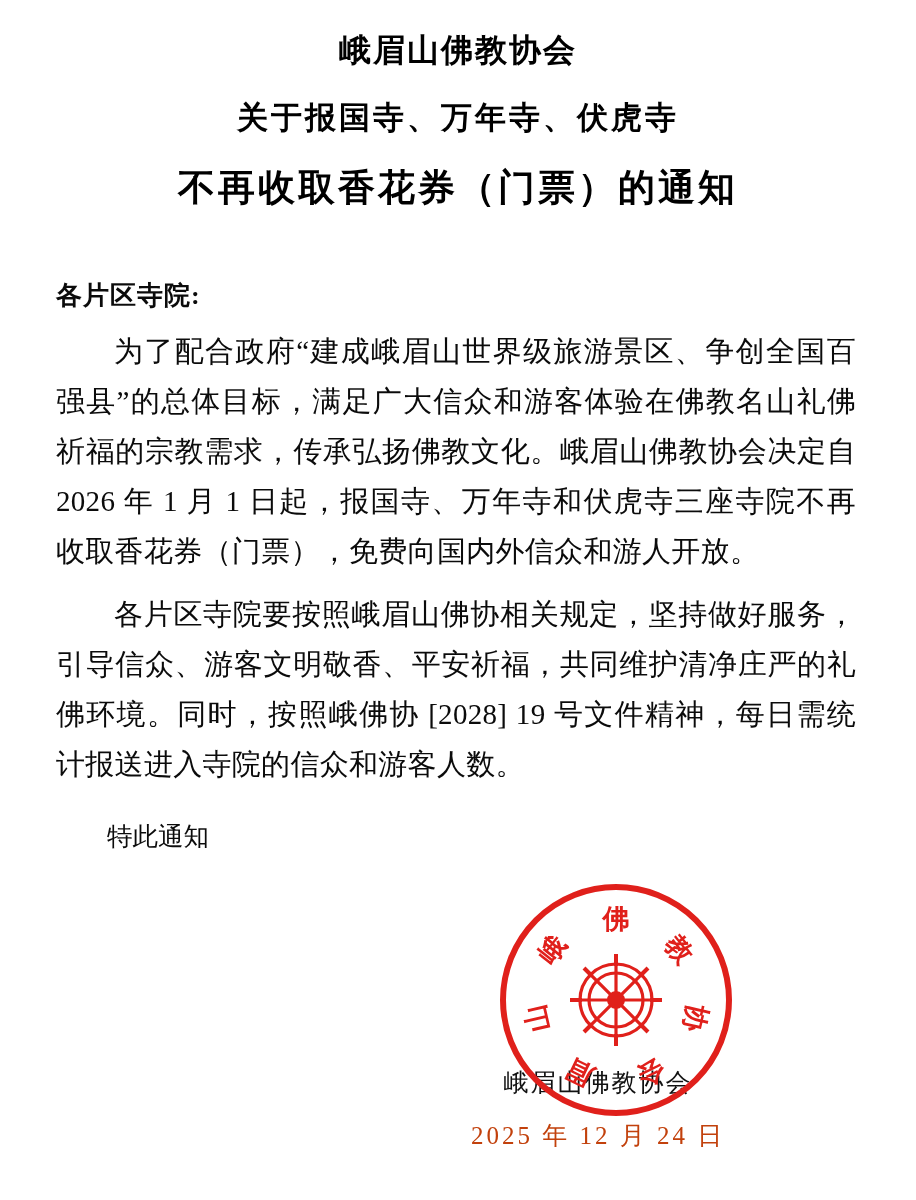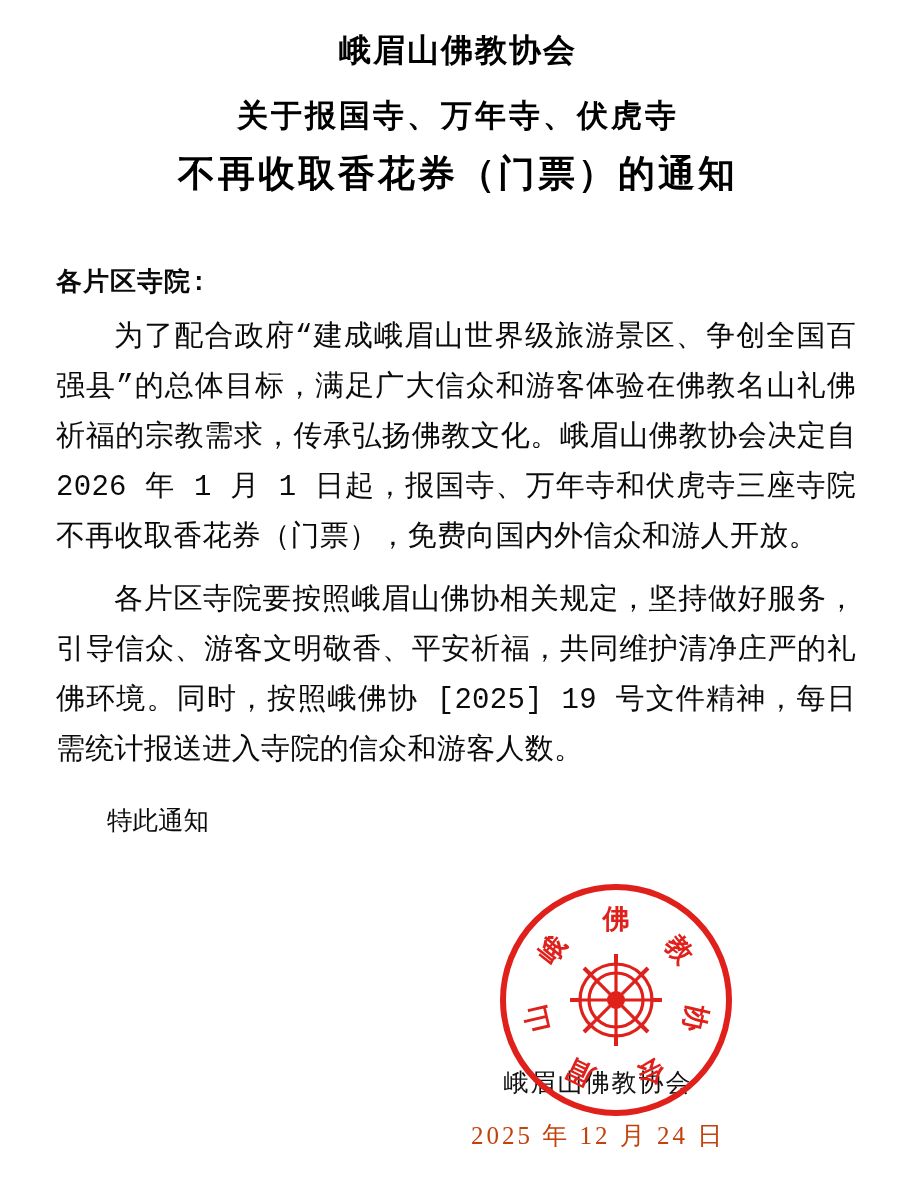--- a/index.html
+++ b/index.html
@@ -34,34 +34,32 @@
     color: #000;
     letter-spacing: 2px;
     line-height: 1.0;
   }
   .title-line-1 {
     font-size: 32px;
     margin-bottom: 36px;
   }
   .title-line-2 {
     font-size: 31px;
-    margin-bottom: 22px;
+    margin-bottom: 36px;
     letter-spacing: 3px;
-    font-family: Liberation Mono, monospace;
   }
   .title-line-3 {
     font-size: 37px;
     letter-spacing: 3px;
   }
 
   
   .body-block {
     margin-top: 72px;
     padding: 0 8px 0 4px;
-    font-family: Liberation Mono, monospace;
   }
   .salutation {
     font-size: 26px;
     font-weight: bold;
     letter-spacing: 1px;
     margin-bottom: 14px;
   }
   .para {
     font-size: 29px;
     line-height: 1.72;
@@ -129,21 +127,21 @@
 
   <div class="title-block">
     <div class="title-line title-line-1">峨眉山佛教协会</div>
     <div class="title-line title-line-2">关于报国寺、万年寺、伏虎寺</div>
     <div class="title-line title-line-3">不再收取香花券（门票）的通知</div>
   </div>
 
   <div class="body-block">
     <div class="salutation">各片区寺院:</div>
     <p class="para">为了配合政府“建成峨眉山世界级旅游景区、争创全国百强县”的总体目标，满足广大信众和游客体验在佛教名山礼佛祈福的宗教需求，传承弘扬佛教文化。峨眉山佛教协会决定自 2026 年 1 月 1 日起，报国寺、万年寺和伏虎寺三座寺院不再收取香花券（门票），免费向国内外信众和游人开放。</p>
-    <p class="para para-last">各片区寺院要按照峨眉山佛协相关规定，坚持做好服务，引导信众、游客文明敬香、平安祈福，共同维护清净庄严的礼佛环境。同时，按照峨佛协 [2025] 19 号文件精神，每日需统计报送进入寺院的信众和游客人数。</p>
+    <p class="para para-last">各片区寺院要按照峨眉山佛协相关规定，坚持做好服务，引导信众、游客文明敬香、平安祈福，共同维护清净庄严的礼佛环境。同时，按照峨佛协 [2028] 19 号文件精神，每日需统计报送进入寺院的信众和游客人数。</p>
     <p class="para-closing">特此通知</p>
   </div>
 
   <div class="sign-block">
     <div class="sign-org">峨眉山佛教协会</div>
     <div class="sign-date">2025 年 12 月 24 日</div>
   </div>
 
   <div class="seal">
     <svg width="240" height="240" viewBox="0 0 240 240" xmlns="http://www.w3.org/2000/svg">

